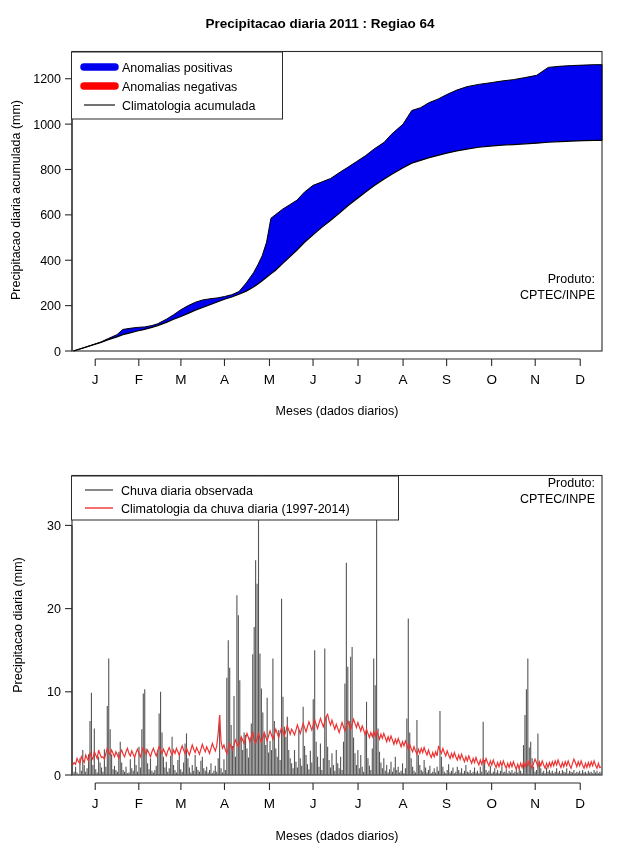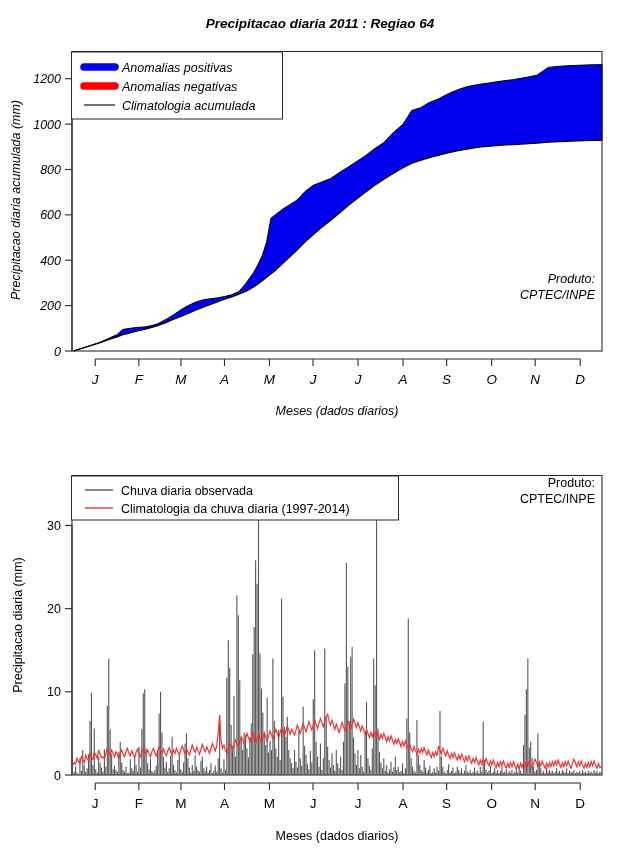--- a/index.html
+++ b/index.html
@@ -18,21 +18,21 @@
   .page {
     position: relative;
     width: 640px;
     height: 850px;
   }
   .panel {
     position: absolute;
     left: 0;
     width: 640px;
   }
-  #panel-top { top: 0; height: 430px; font-style: italic; }
+  #panel-top { top: 0; height: 430px; }
   #panel-bottom { top: 430px; height: 420px; }
   svg { display: block; }
   .chart-title {
     font-weight: bold;
     font-size: 13.5px;
     font-family: "Liberation Sans", sans-serif;
   }
   .axis-label {
     font-size: 12.5px;
     font-family: "Liberation Sans", sans-serif;

